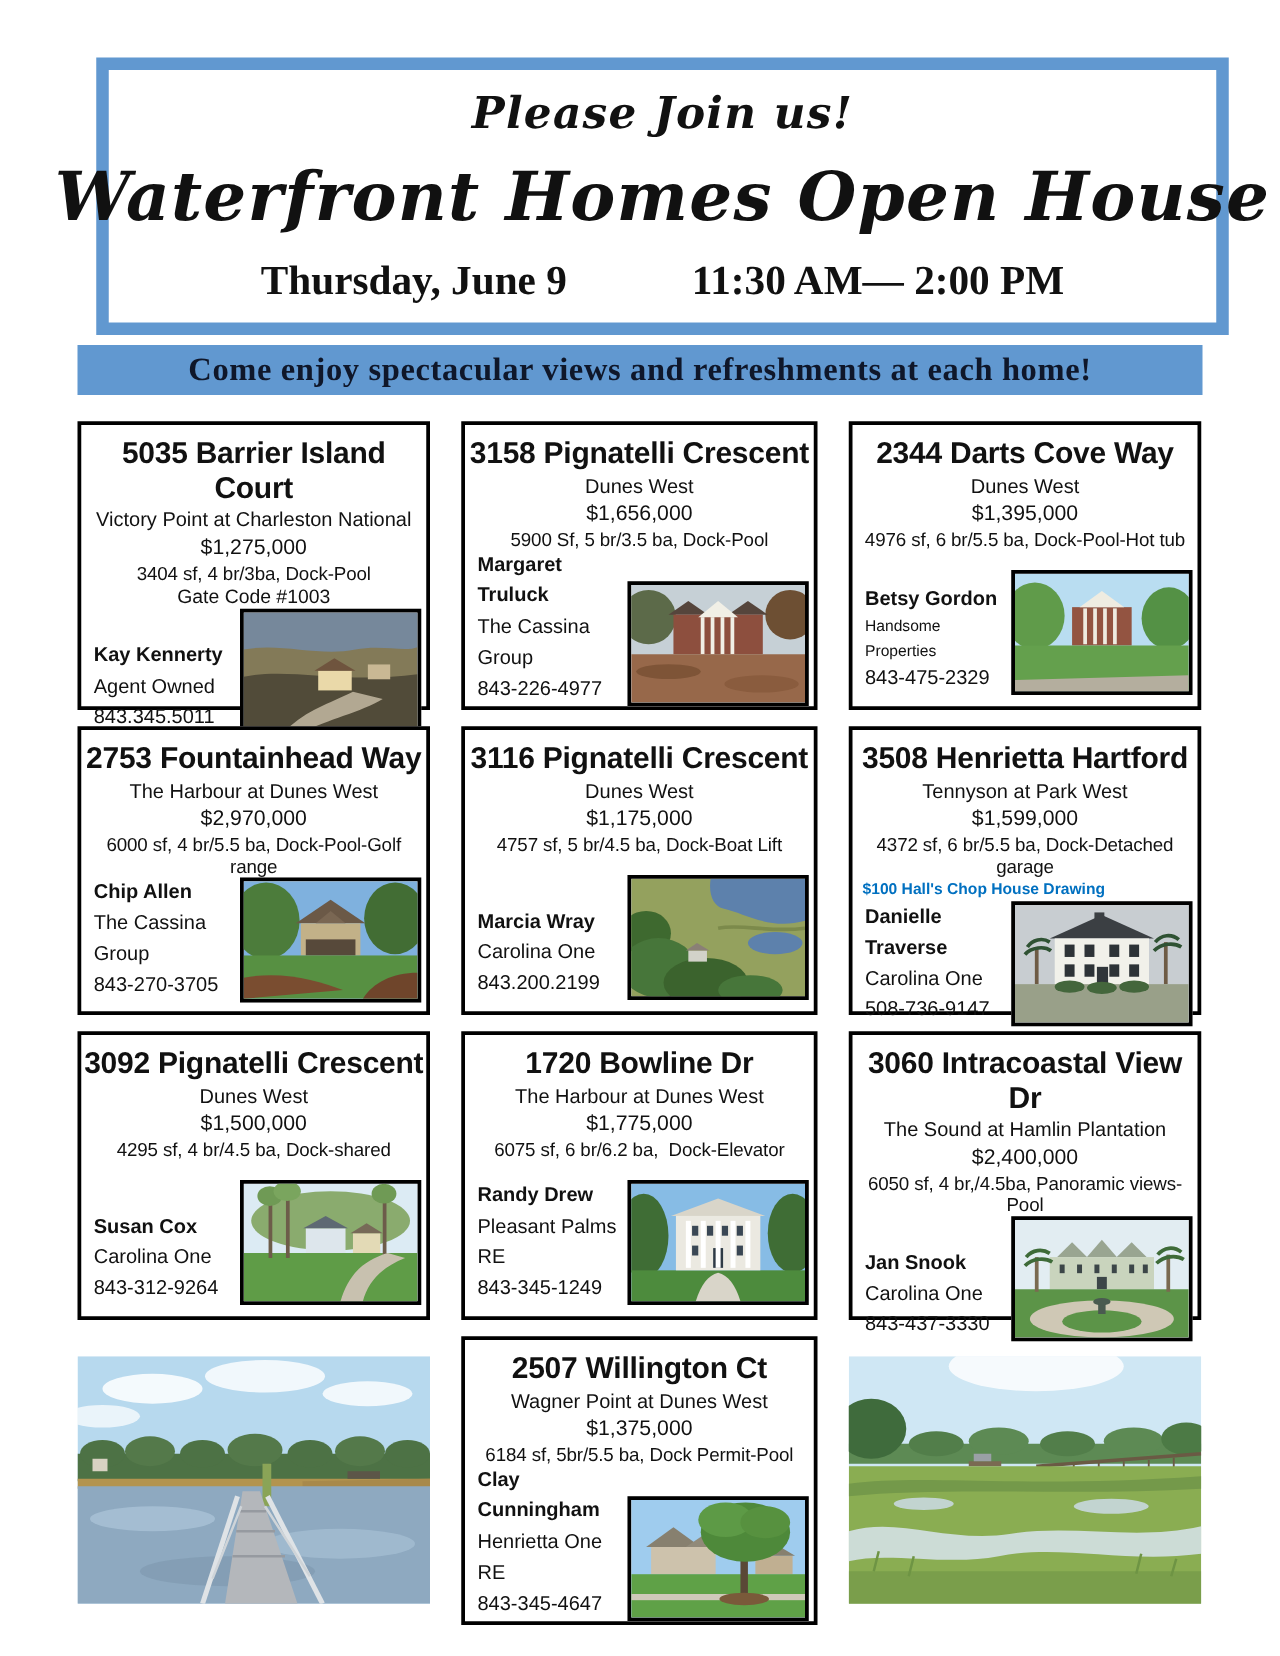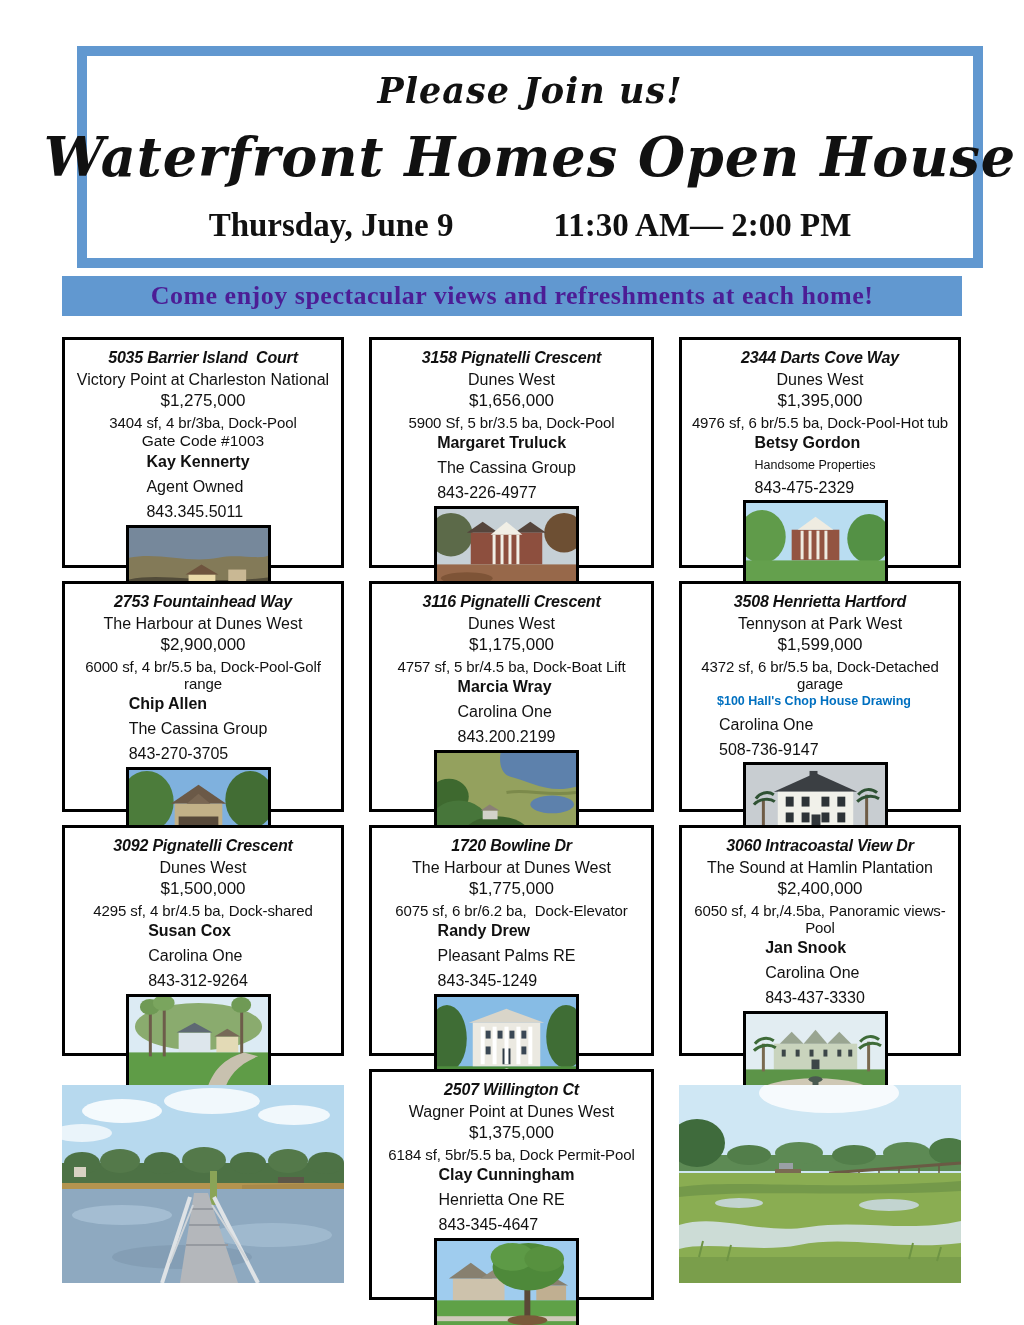--- a/index.html
+++ b/index.html
@@ -10,36 +10,36 @@
   
   .header-box { position:absolute; left:77px; top:46px; width:906px; height:222px;
                 border:10px solid var(--blue); background:#fff;
                 display:flex; flex-direction:column; align-items:center; justify-content:center; }
   .script { font-family:"DejaVu Serif", serif; font-style:italic; font-weight:bold; }
   .join-line { font-size:35px; letter-spacing:1px; }
   .event-title { font-size:54px; margin-top:14px; letter-spacing:1px; white-space:nowrap; }
   .date-row { display:flex; gap:100px; margin-top:18px;
               font-family:"Liberation Serif", serif; font-weight:bold; font-size:33px; }
   .banner { position:absolute; left:62px; top:276px; width:900px; height:40px;
-            background:var(--blue); color:#4c1d95; display:flex; align-items:center; justify-content:center;
+            background:var(--blue); color:#0f172a; display:flex; align-items:center; justify-content:center;
             font-family:"Liberation Serif", serif; font-weight:bold; font-size:26px; letter-spacing:.5px; }
 
   
   .grid { position:absolute; left:62px; top:337px; width:899px;
           display:grid; grid-template-columns:282px 285px 282px;
           grid-template-rows:repeat(4,231px); column-gap:25px; row-gap:13px; }
   .card { border:3px solid #000; background:#fff; display:flex; flex-direction:column;
           text-align:center; padding-top:9px; }
-  .addr { font-size:16px; font-weight:bold; letter-spacing:-0.2px; white-space:pre-wrap; line-height:1.15;font-style:italic; }
+  .addr { font-size:24px; font-weight:bold; letter-spacing:-0.2px; white-space:pre-wrap; line-height:1.15; }
   .community { font-size:16px; margin-top:4px; }
   .price { font-size:17px; font-weight:normal; margin-top:2px; }
   .specs { font-size:15px; margin-top:3px; white-space:pre-wrap; letter-spacing:-0.1px; }
   .specs2 { font-size:15.5px; margin-top:1px; }
-  .card-bottom { margin-top:auto; display:flex; justify-content:space-between; align-items:center;
-                 padding:0 20px 9px 10px;flex-direction:column; }
+  .card-bottom { margin-top:auto; display:flex; justify-content:space-between; align-items:flex-end;
+                 padding:0 4px 9px 10px; }
   .agent { text-align:left; line-height:1.55; font-size:16px; flex:1; min-width:0; }
   .agent .nm { font-weight:bold; }
   .agent .co-sm { font-size:12.5px; }
   .promo { color:var(--promo); font-weight:bold; font-size:12.5px; text-align:left;
            margin:0 0 1px -2px; white-space:nowrap; }
   .photo-frame { border:3px solid #000; width:145px; height:100px; flex:none; background:#ddd; }
   .photo-frame svg, .big-photo svg { width:100%; height:100%; display:block; }
 
   
   .photo-cell { display:flex; align-items:flex-start; }
@@ -145,21 +145,21 @@
             <rect y="58" width="140" height="37" fill="#64a04d"></rect>
             <path d="M0 86 L140 82 L140 95 L0 95 Z" fill="#b4ae9e"></path>
           </svg>
         </div>
       </div>
     </div>
 
     <div class="card">
       <div class="addr">2753 Fountainhead Way</div>
       <div class="community">The Harbour at Dunes West</div>
-      <div class="price">$2,900,000</div>
+      <div class="price">$2,970,000</div>
       <div class="specs">6000 sf, 4 br/5.5 ba, Dock-Pool-Golf range</div>
       <div class="card-bottom">
         <div class="agent">
           <div class="nm">Chip Allen</div>
           <div>The Cassina Group</div>
           <div>843-270-3705</div>
         </div>
         <div class="photo-frame">
           <svg viewBox="0 0 140 95" preserveAspectRatio="none">
             <rect width="140" height="95" fill="#7fb1de"></rect>
@@ -206,20 +206,21 @@
     </div>
 
     <div class="card">
       <div class="addr">3508 Henrietta Hartford</div>
       <div class="community">Tennyson at Park West</div>
       <div class="price">$1,599,000</div>
       <div class="specs">4372 sf, 6 br/5.5 ba, Dock-Detached garage</div>
       <div class="card-bottom">
         <div class="agent">
           <div class="promo">$100 Hall's Chop House Drawing</div>
+          <div class="nm">Danielle Traverse</div>
           <div>Carolina One</div>
           <div>508-736-9147</div>
         </div>
         <div class="photo-frame">
           <svg viewBox="0 0 140 95" preserveAspectRatio="none">
             <rect width="140" height="95" fill="#c8cdd1"></rect>
             <rect x="64" y="6" width="8" height="16" fill="#3b3f43"></rect>
             <path d="M28 27 L70 8 L112 27 Z" fill="#3b3f43"></path>
             <rect x="32" y="27" width="76" height="38" fill="#f1f1ea"></rect>
             <rect x="40" y="32" width="8" height="10" fill="#2d3337"></rect>

